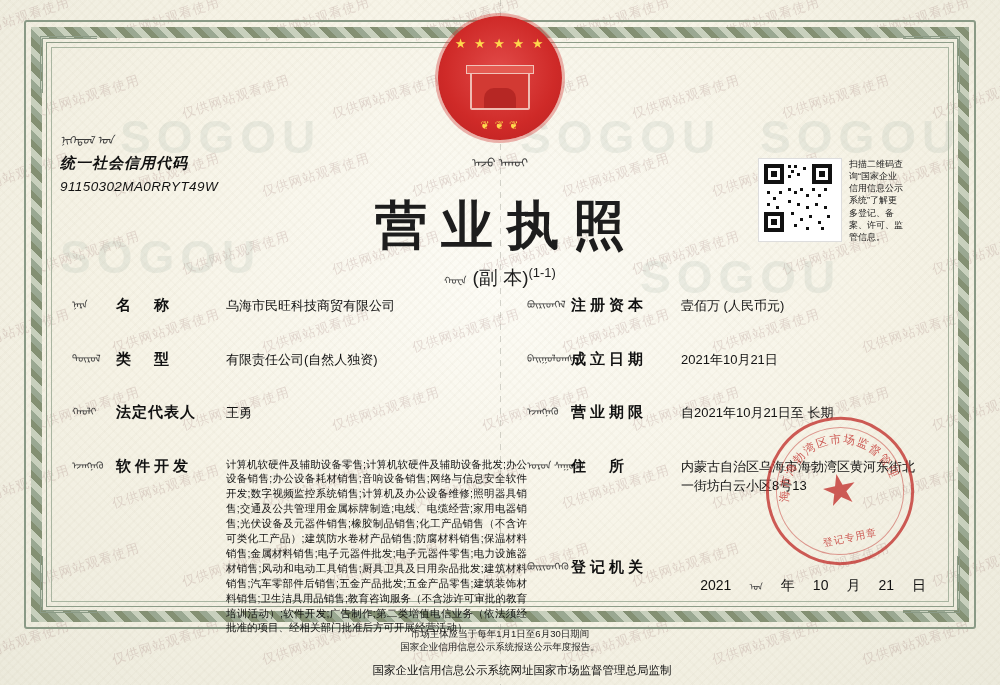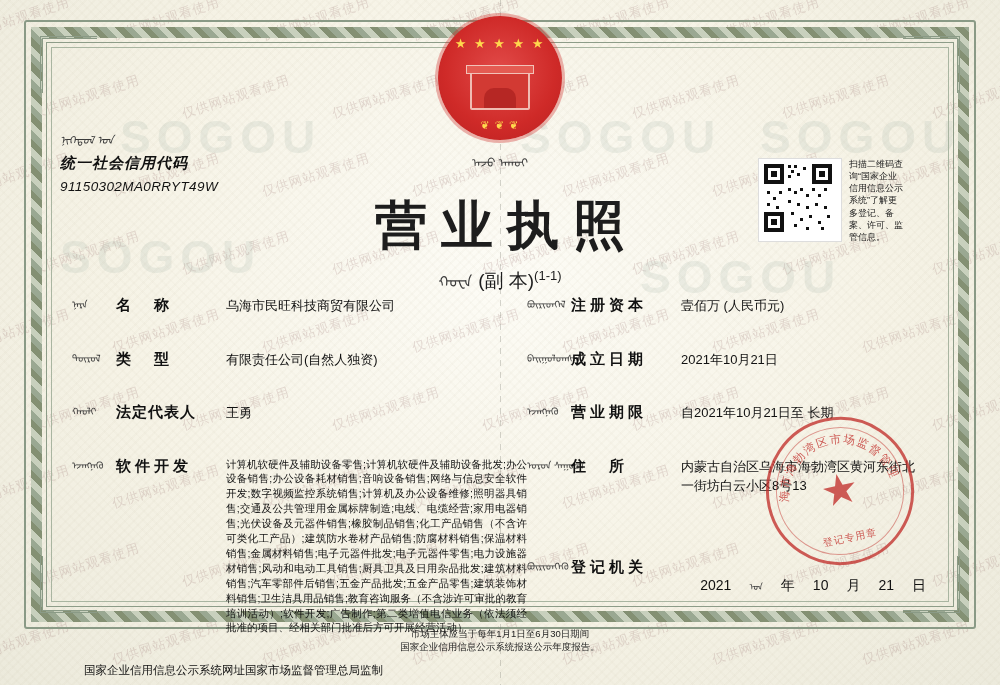--- a/index.html
+++ b/index.html
@@ -97,21 +97,21 @@
   
   .title-zone{position:absolute;left:300px;top:150px;width:400px;text-align:center;}
   .mon-top{font-size:12px;color:#3a3a3a;letter-spacing:20px;margin-bottom:20px;}
   .main-title{
     font-family:"DejaVu Serif","Liberation Serif",serif;
     font-size:52px;font-weight:bold;letter-spacing:14px;color:#1d1d1d;
     text-indent:14px;
   }
   .sub-title{font-size:19px;color:#1d1d1d;margin-top:4px;}
   .sub-title .sup{font-size:13px;vertical-align:super;}
-  .sub-mon{font-size:15px;color:#3a3a3a;letter-spacing:8px;display:inline-block;margin-right:6px;}
+  .sub-mon{font-size:10px;color:#3a3a3a;letter-spacing:8px;display:inline-block;margin-right:6px;}
 
   
   .code-zone{position:absolute;left:60px;top:128px;width:220px;font-style:italic;}
   .code-mon{font-size:11px;color:#3a3a3a;letter-spacing:10px;margin-bottom:7px;}
   .code-label{font-size:15px;font-weight:bold;color:#111;letter-spacing:1px;}
   .code-val{font-size:13.5px;color:#111;margin-top:6px;letter-spacing:.4px;}
 
   
   .qr-zone{position:absolute;right:62px;top:158px;width:180px;display:flex;gap:7px;}
   .qr{width:78px;height:78px;background:#fff;padding:2px;border:1px solid #ddd;}
@@ -175,21 +175,21 @@
   .footer-url{
     position:absolute;left:0;right:0;bottom:46px;text-align:center;
     font-size:11.5px;color:#111;
   }
   .footer-note{
     position:absolute;left:0;right:0;bottom:32px;text-align:center;
     font-size:9.5px;color:#222;line-height:1.3;
   }
   .footer-bar{
     position:absolute;left:0;right:0;bottom:2px;height:26px;
-    display:flex;align-items:center;justify-content:flex-start;
+    display:flex;align-items:center;justify-content:center;
     padding:0 40px;box-sizing:border-box;
     font-size:11.5px;color:#111;margin-left:44px;
   }
 </style>
 </head>
 <body>
 
 <div class="page">
 
   <div class="texture"></div>

